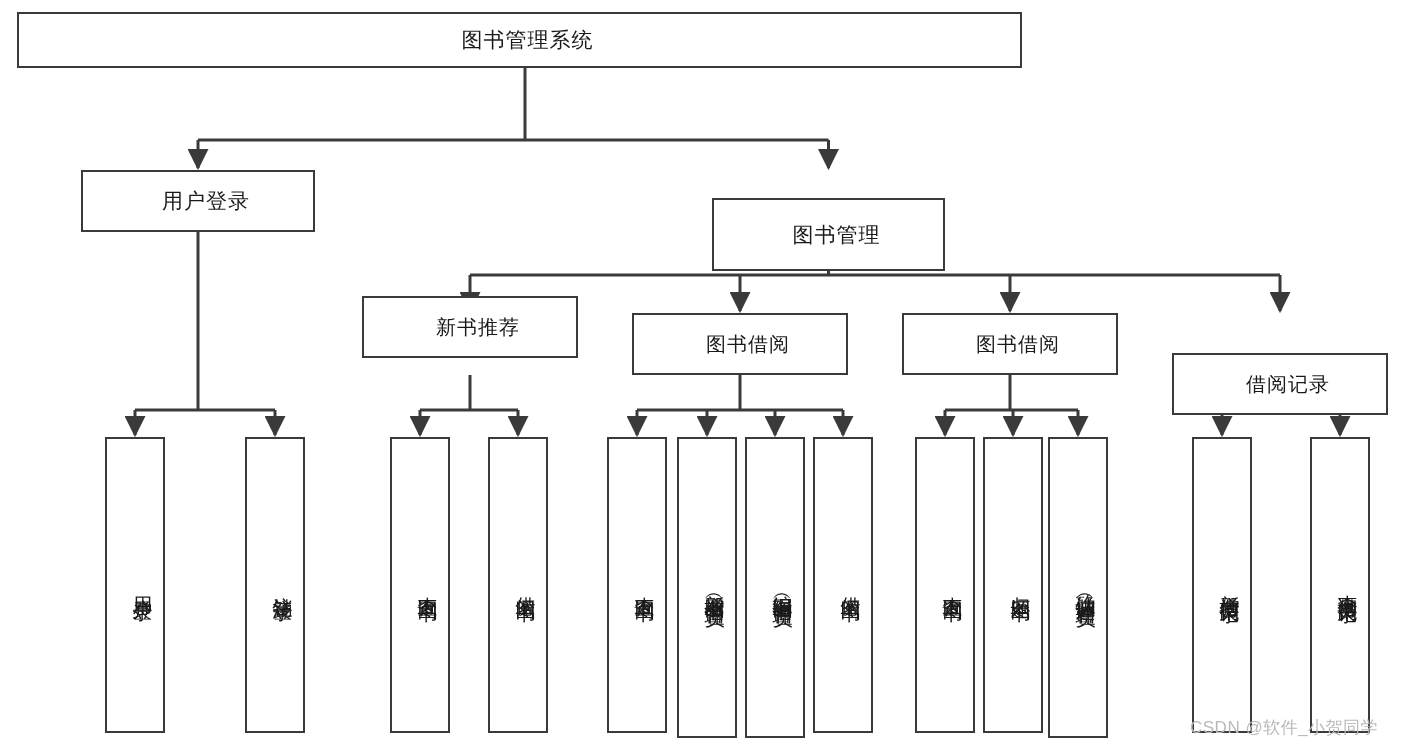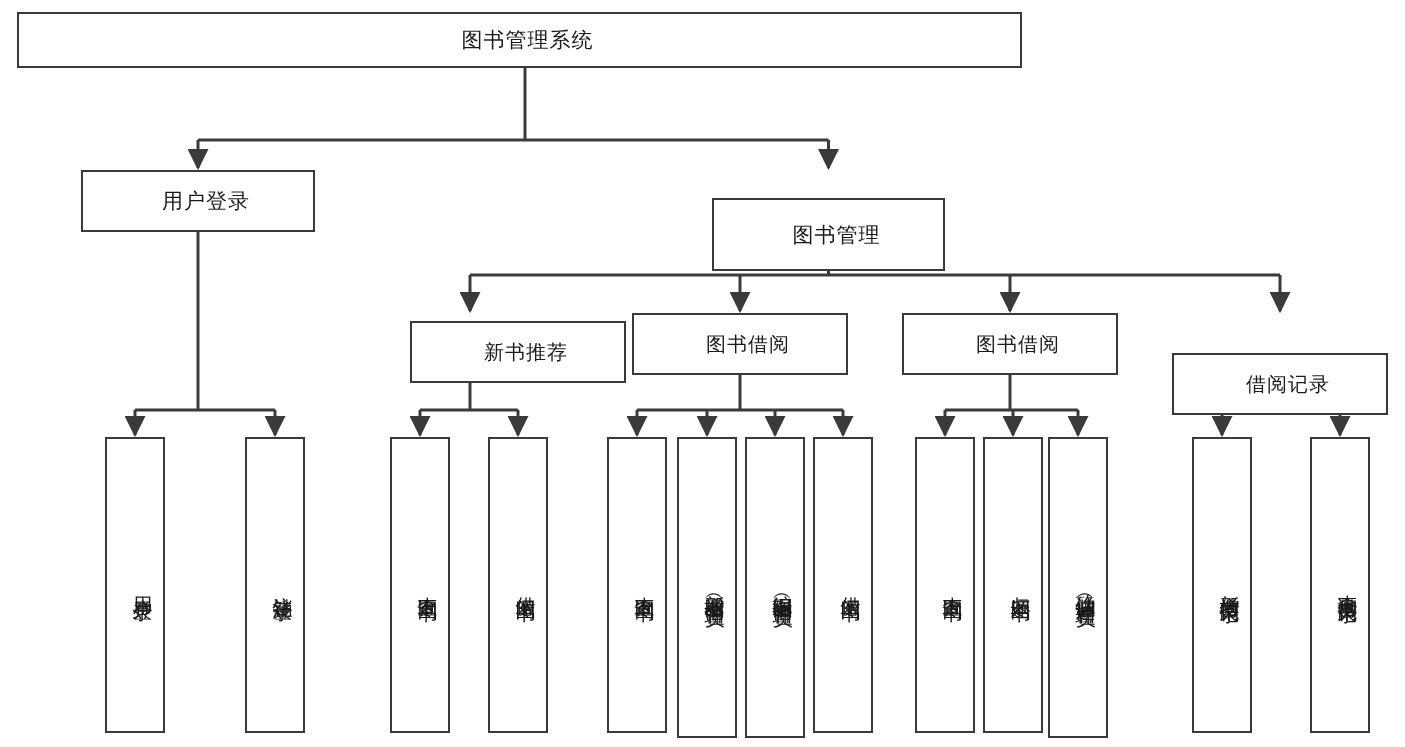--- a/index.html
+++ b/index.html
@@ -125,21 +125,21 @@
 
   <div id="level2-layer">
       <div class="node level2" style="left: 81px; top: 170px; width: 234px; height: 62px;">
         <span class="hlabel">用户登录</span>
       </div>
       <div class="node level2" style="left: 712px; top: 170px; width: 233px; height: 73px; margin-top: 28px;">
         <span class="hlabel">图书管理</span>
       </div>
     </div>
   <div id="level3-layer">
-      <div class="node level3" style="left: 362px; top: 321px; width: 216px; height: 62px; margin-left: 48px;">
+      <div class="node level3" style="left: 362px; top: 296px; width: 216px; height: 62px;">
         <span class="hlabel">新书推荐</span>
       </div>
       <div class="node level3" style="left: 632px; top: 313px; width: 216px; height: 62px;">
         <span class="hlabel">图书借阅</span>
       </div>
       <div class="node level3" style="left: 902px; top: 313px; width: 216px; height: 62px;">
         <span class="hlabel">图书借阅</span>
       </div>
       <div class="node level3" style="left: 1172px; top: 313px; width: 216px; height: 62px; margin-top: 40px;">
         <span class="hlabel">借阅记录</span>
@@ -180,13 +180,14 @@
         <span class="vlabel">确认归还（管理员）</span>
       </div>
       <div class="node leaf" style="left: 1192px; top: 437px; width: 60px; height: 296px;">
         <span class="vlabel">新增借阅记录</span>
       </div>
       <div class="node leaf" style="left: 1310px; top: 437px; width: 60px; height: 296px;">
         <span class="vlabel">查询借阅记录</span>
       </div>
     </div>
 
+  <div id="watermark">CSDN @软件_小贺同学</div>
 </div>
 
 </body></html>

